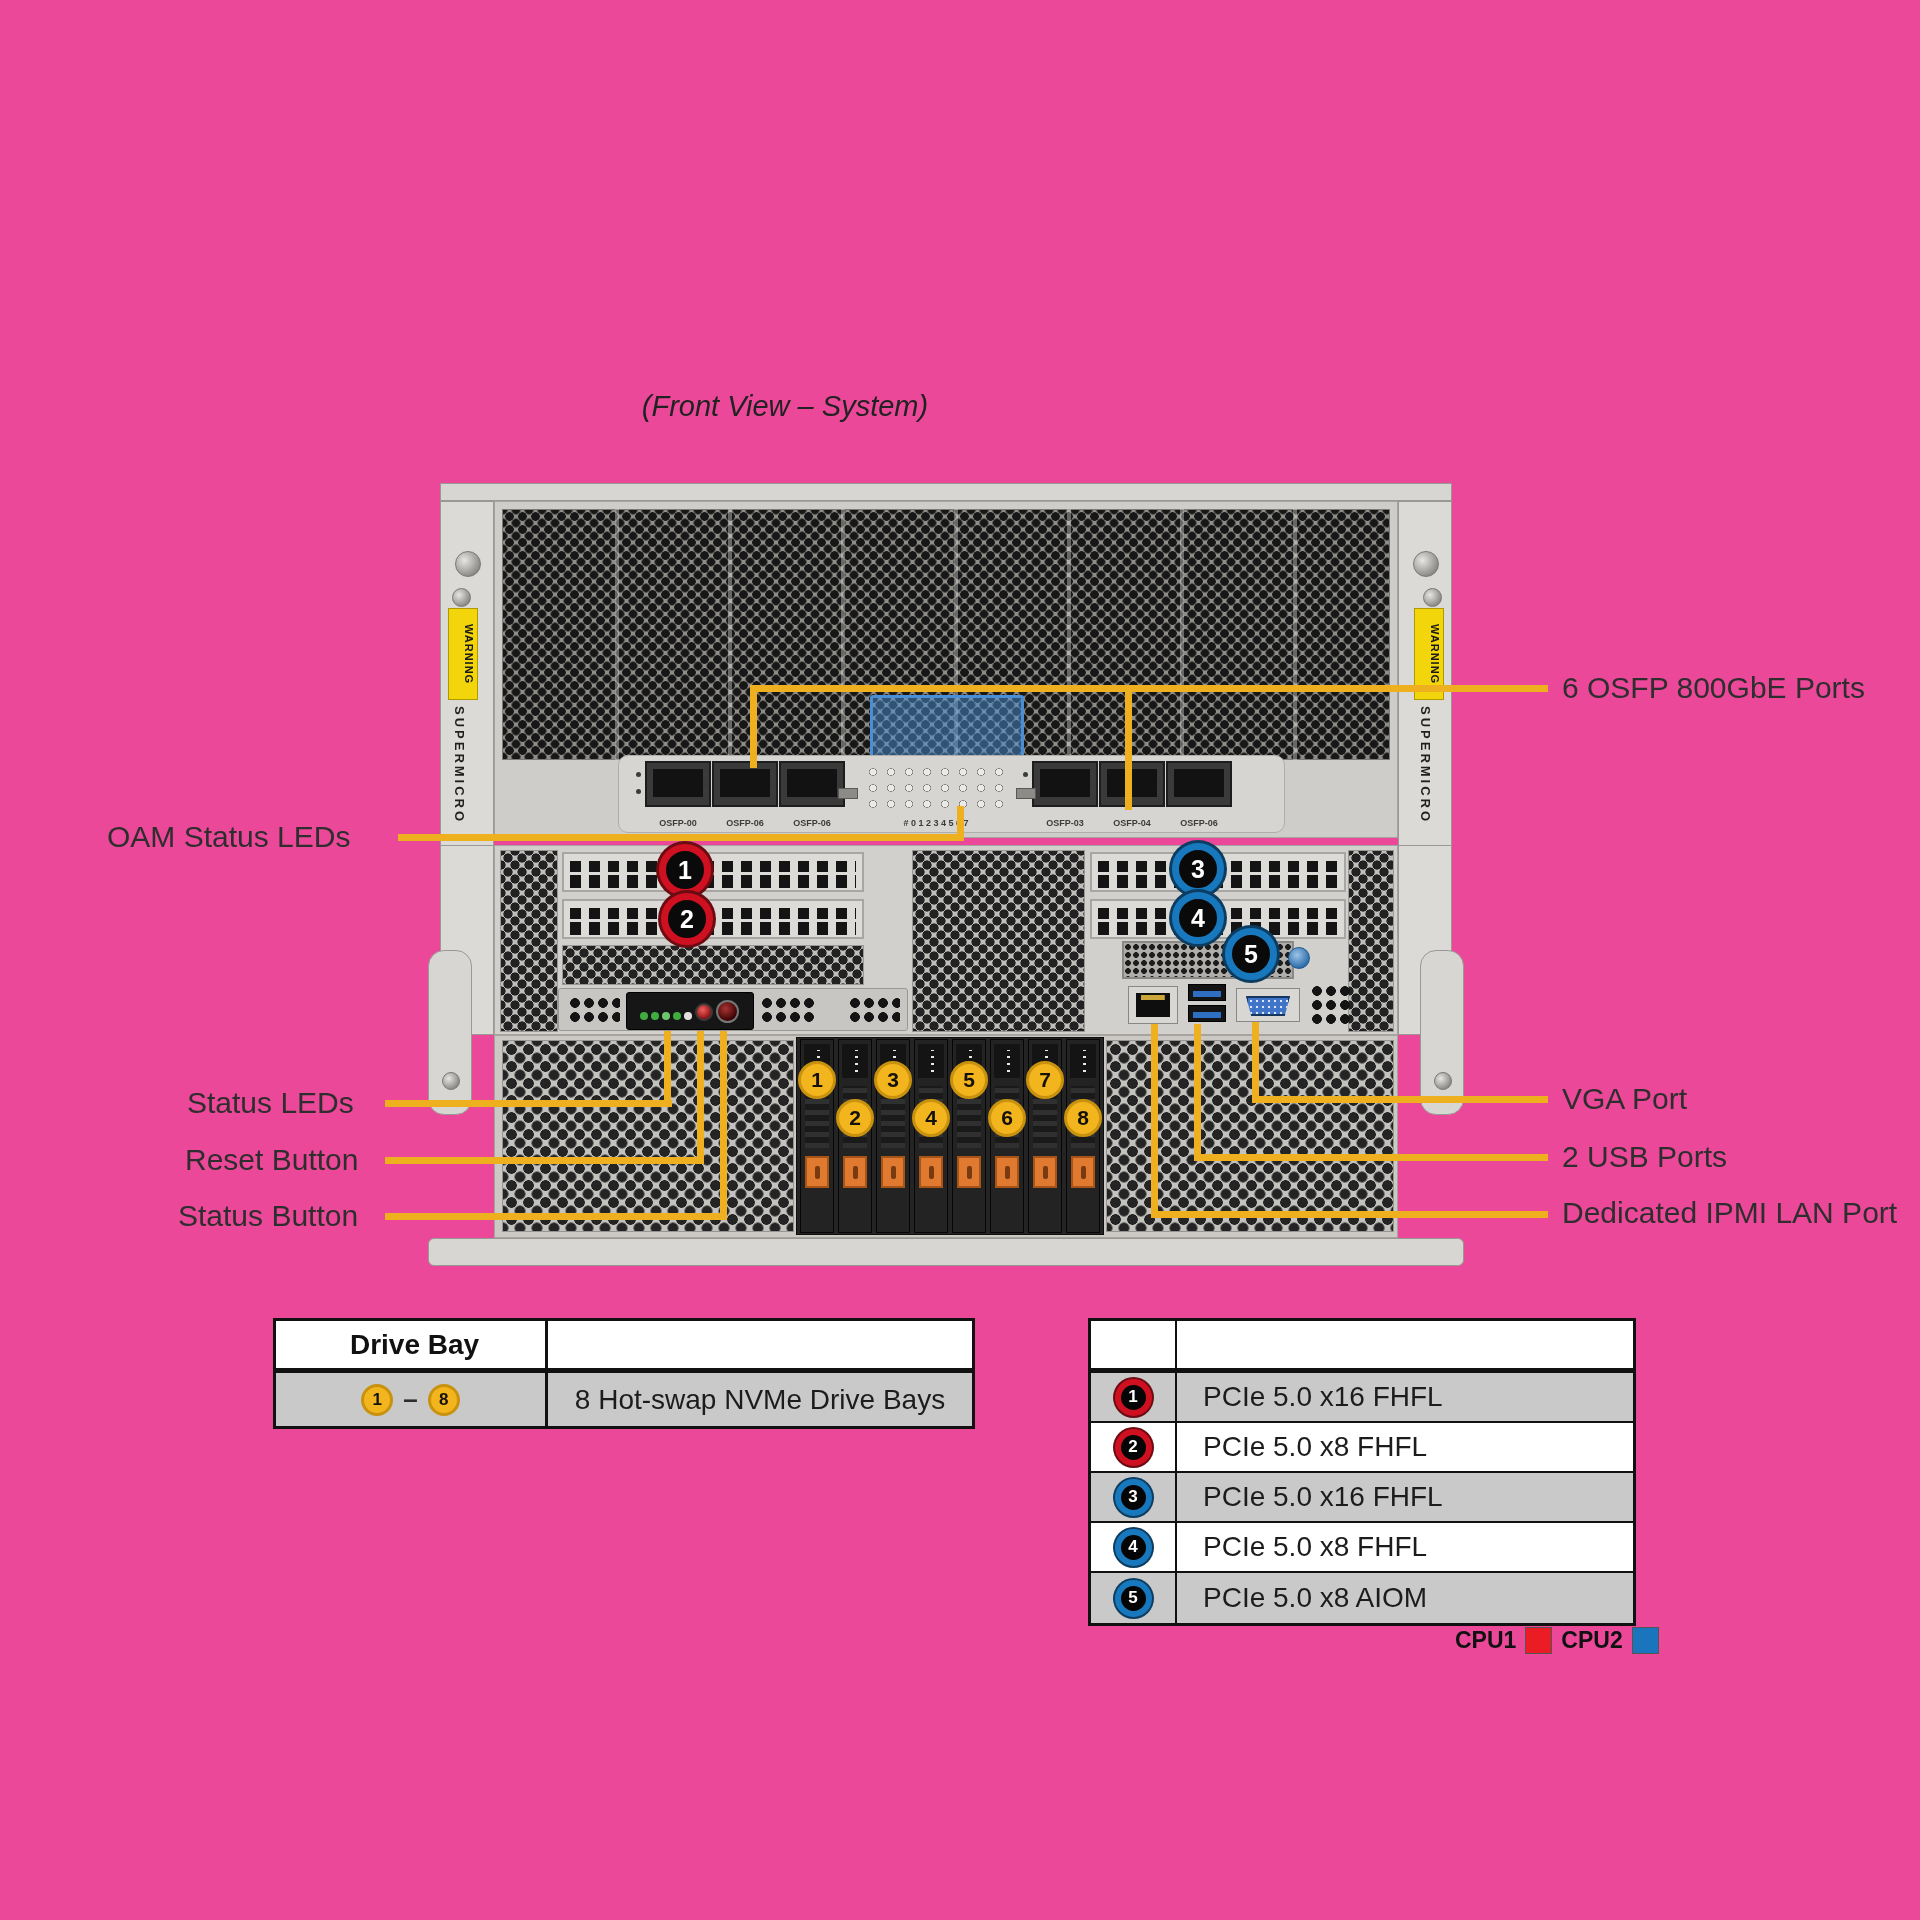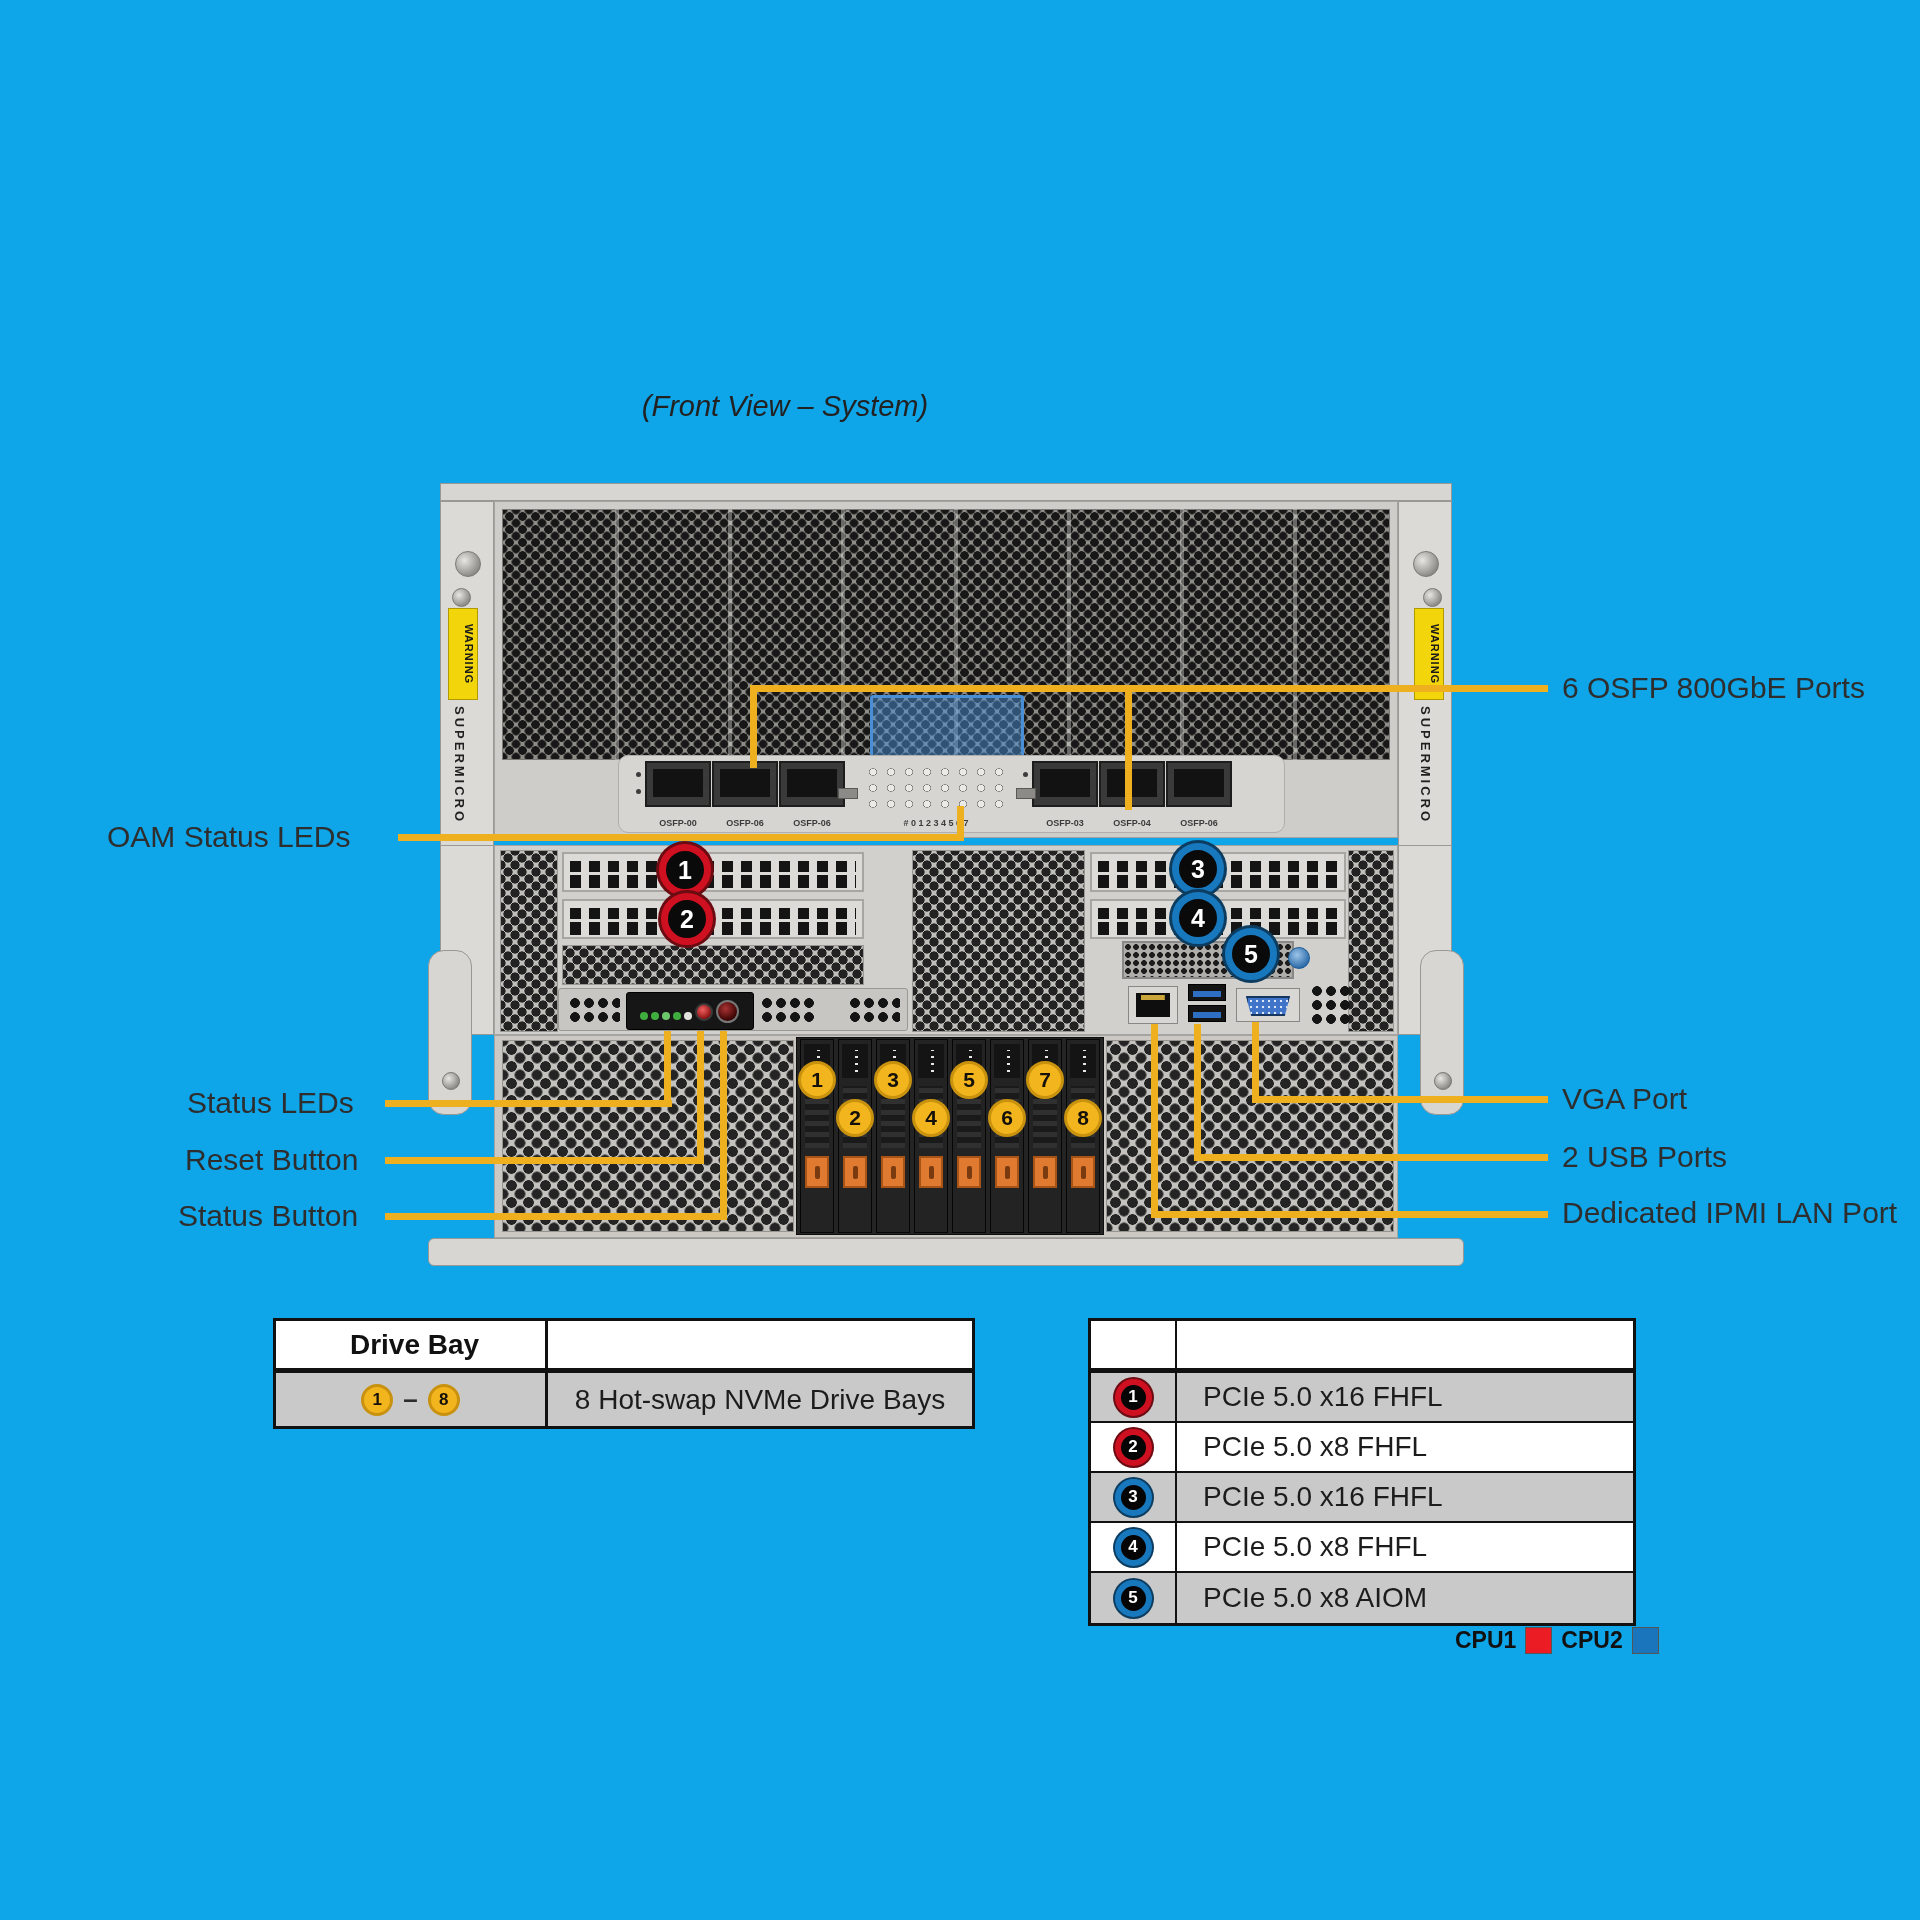--- a/index.html
+++ b/index.html
@@ -1,16 +1,16 @@
 <!DOCTYPE html>
 <html><head>
 <meta charset="utf-8">
 <style>
   html,body{margin:0;padding:0;background:#ffffff;}
-  #canvas{position:relative;width:1920px;height:1920px;background:#0ea5e9;overflow:hidden;
+  #canvas{position:relative;width:1920px;height:1920px;background:#ec4899;overflow:hidden;
           font-family:"Liberation Sans",sans-serif;color:#2d2d2d;}
   .abs{position:absolute;}
   
   .cline{position:absolute;background:#EEB01E;}
   .lbl{position:absolute;font-size:30px;color:#2e2e2e;white-space:nowrap;line-height:34px;}
   
   .rail{position:absolute;background:#d8d6d2;border:1px solid #9a9894;box-sizing:border-box;}
   .ear{position:absolute;background:#dcdad6;border:1px solid #9a9894;box-sizing:border-box;}
   .panel{position:absolute;background:#cfcdc9;border:1px solid #a6a4a0;box-sizing:border-box;}
   .meshA{position:absolute;background-color:#8f8d88;

